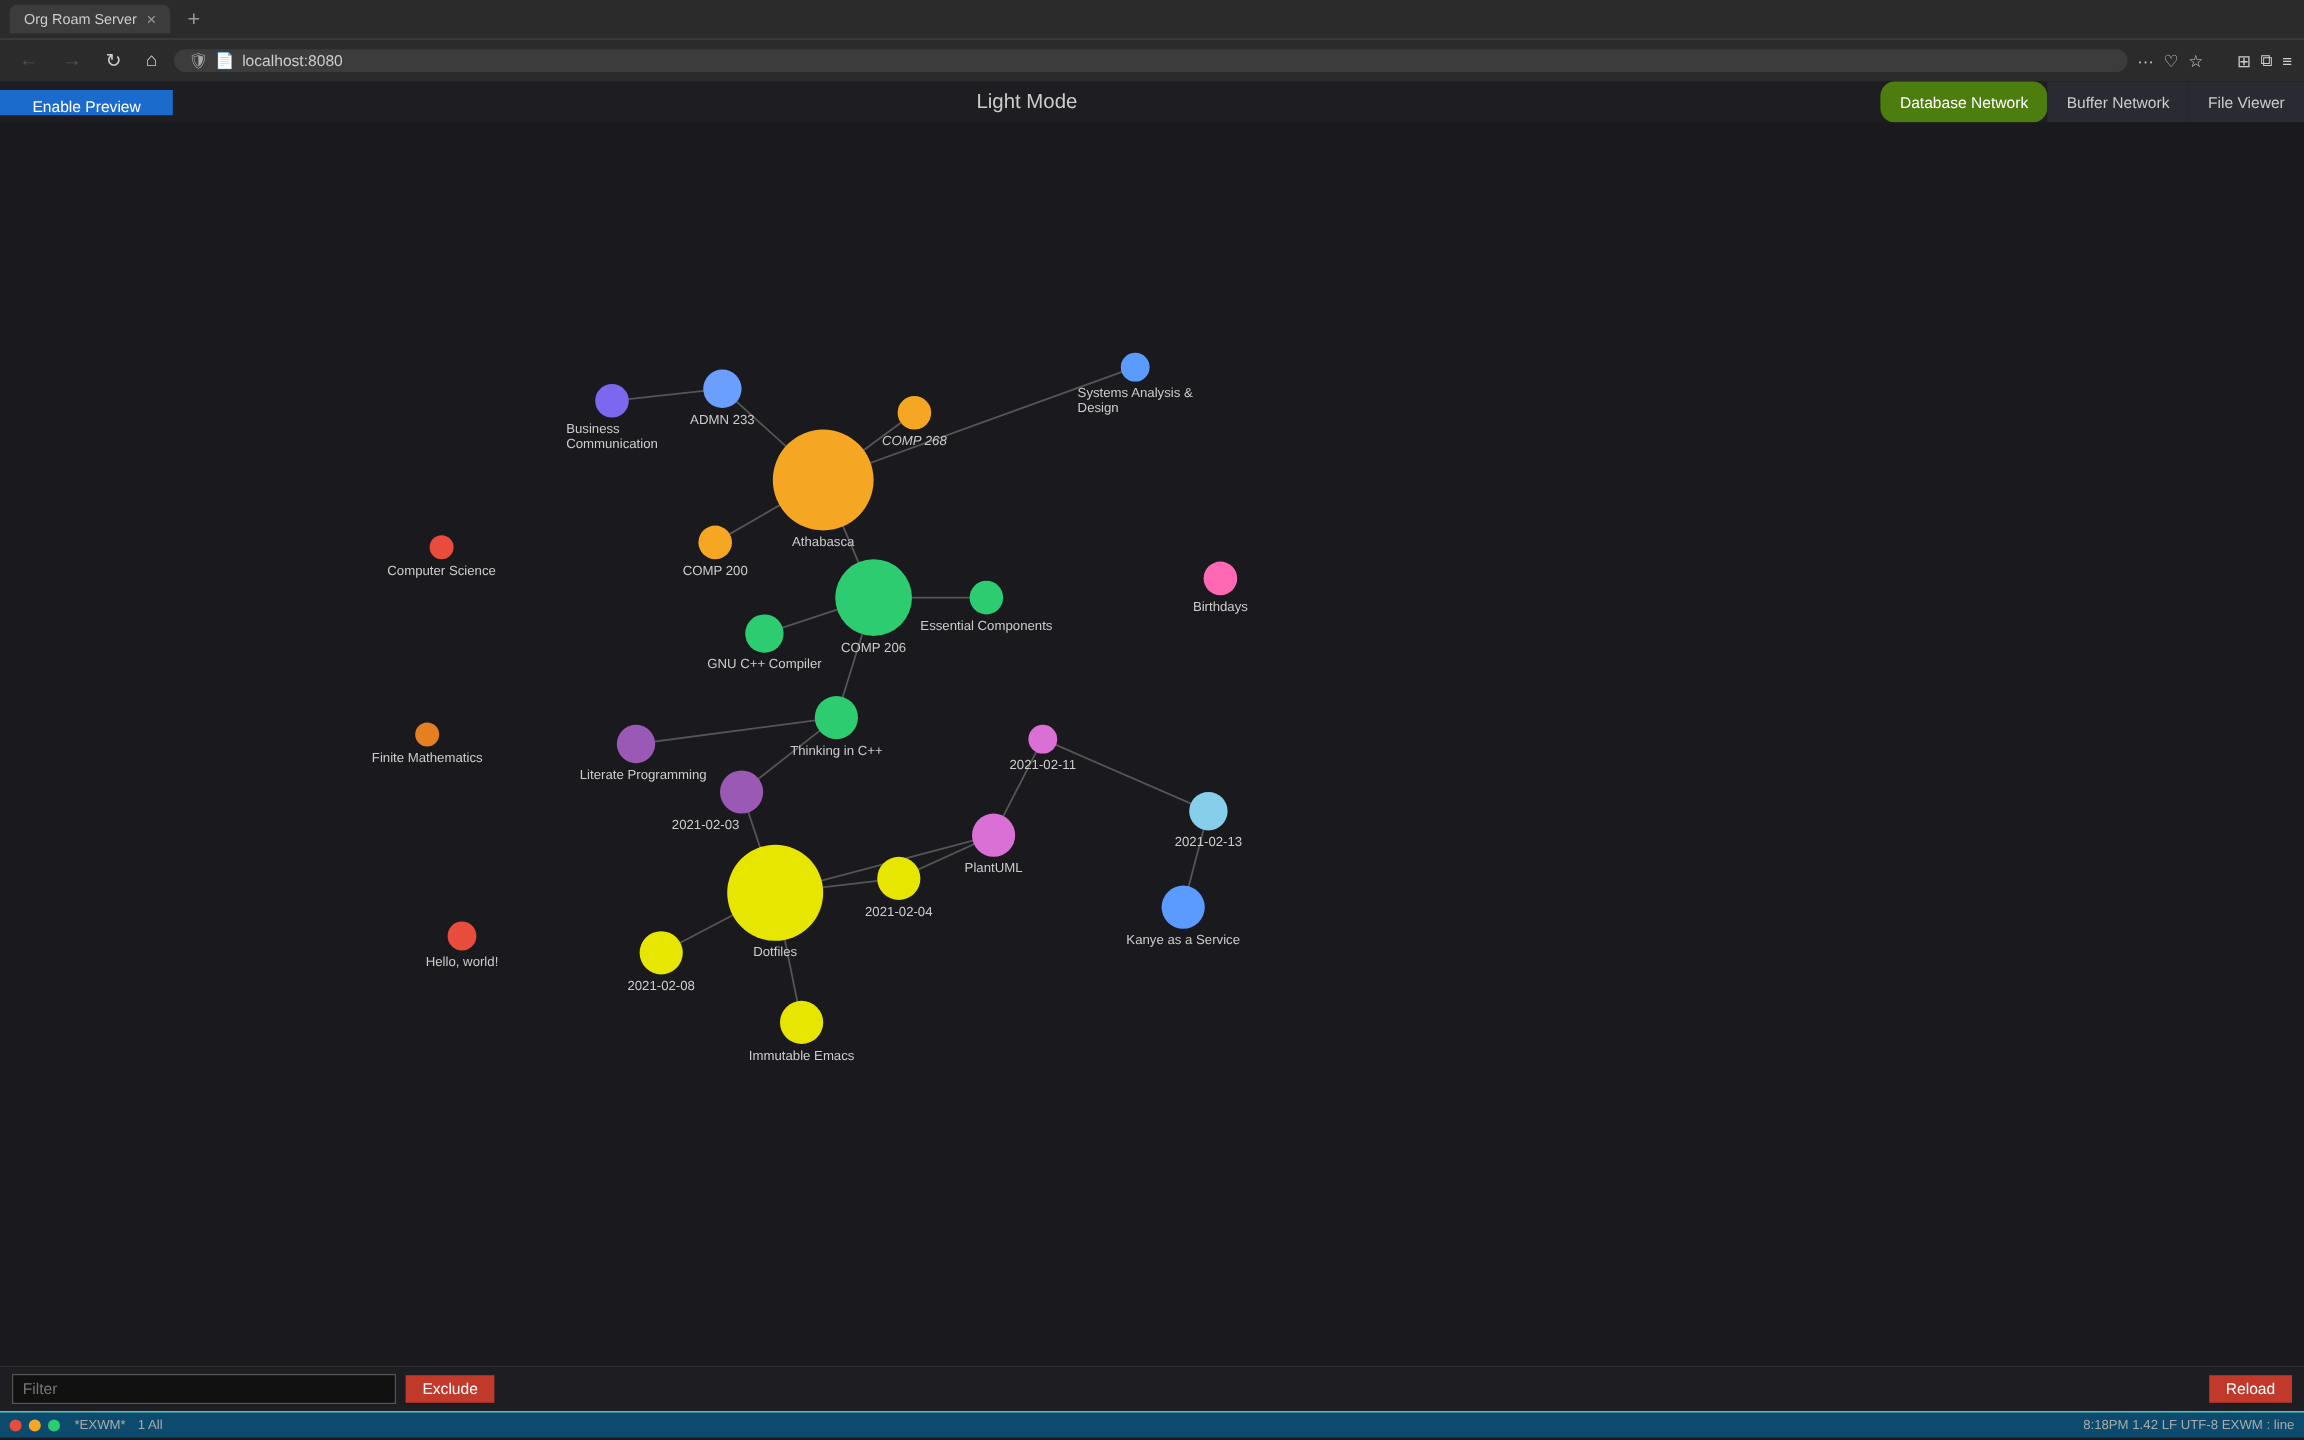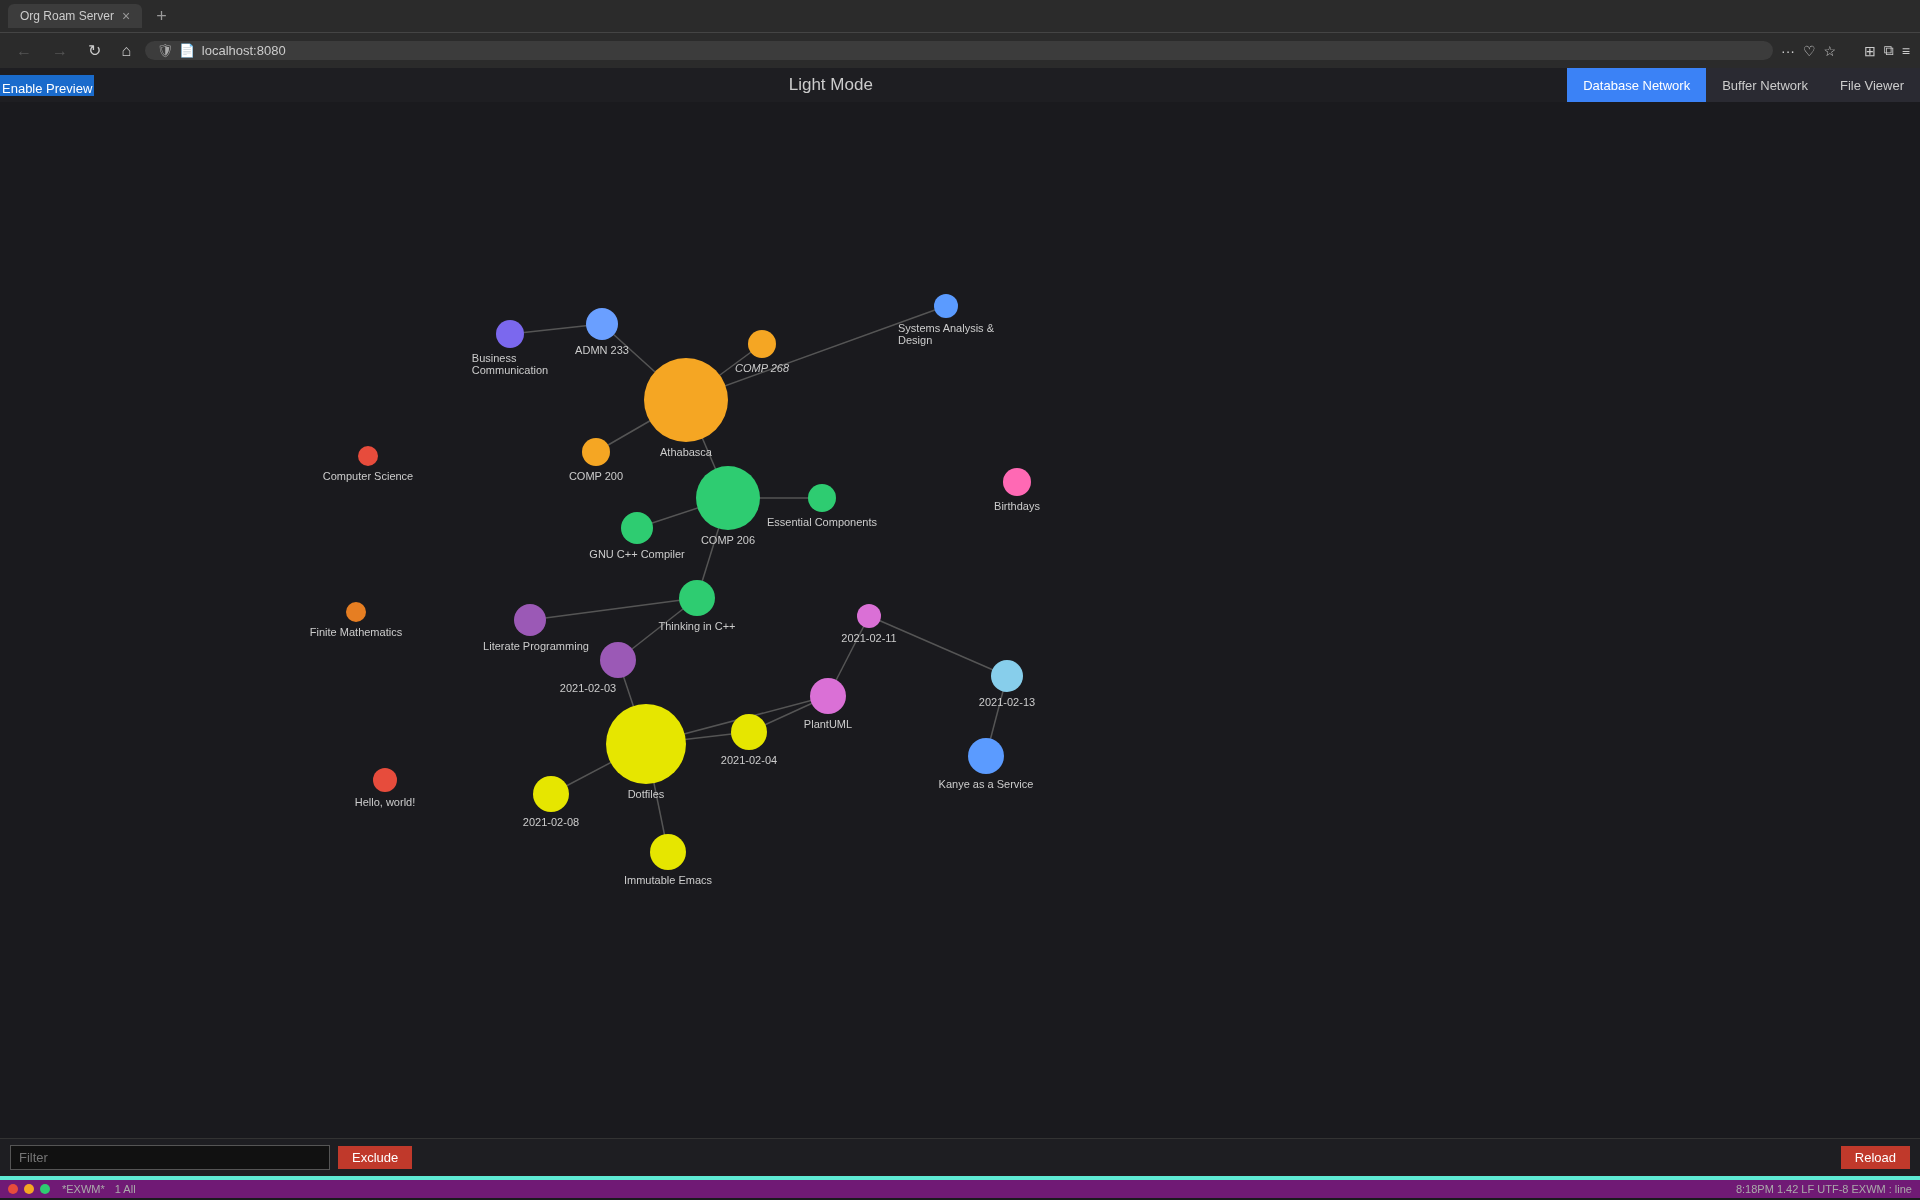--- a/index.html
+++ b/index.html
@@ -57,39 +57,39 @@
       display: flex;
       align-items: center;
       justify-content: space-between;
       padding: 0;
     }
     .app-bar-left { display: flex; align-items: center; }
     .enable-preview-btn {
       background: #1a6bcc;
       color: white;
       border: none;
-      padding: 6px 2px;
+      padding: 6px 27px;
       font-size: 13px;
       cursor: pointer;
       height: 21px;
     }
     .app-bar-center {
       font-size: 17px;
       color: #ccc;
     }
     .app-bar-right { display: flex; }
     .nav-tab {
       padding: 6px 16px;
       font-size: 13px;
       cursor: pointer;
       height: 34px;
       display: flex;
       align-items: center;
     }
-    .nav-tab.active { background: #3b82f6; color: white; }
+    .nav-tab.active { background: #4d7c0f; color: white; border-radius: 12px; }
     .nav-tab.inactive { background: #2a2a32; color: #ccc; }
 
     
     .graph-area {
       background: #1a1a1e;
       position: relative;
       width: 1920px;
       height: 1036px;
       overflow: hidden;
     }
@@ -126,27 +126,27 @@
       color: white;
       border: none;
       padding: 4px 14px;
       font-size: 13px;
       cursor: pointer;
       margin-left: auto;
     }
 
     
     .status-bar {
-      background: #701a75;
+      background: #0c4a6e;
       height: 22px;
       display: flex;
       align-items: center;
       padding: 0 8px;
       justify-content: space-between;
-      border-top: 4px solid #5eead4;
+      border-top: 1px solid #5eead4;
     }
     .status-left { display: flex; align-items: center; gap: 6px; }
     .status-dot { width: 10px; height: 10px; border-radius: 50%; }
     .status-right { font-size: 11px; color: #aaa; }
 
     
     .node {
       position: absolute;
       border-radius: 50%;
       transform: translate(-50%, -50%);

